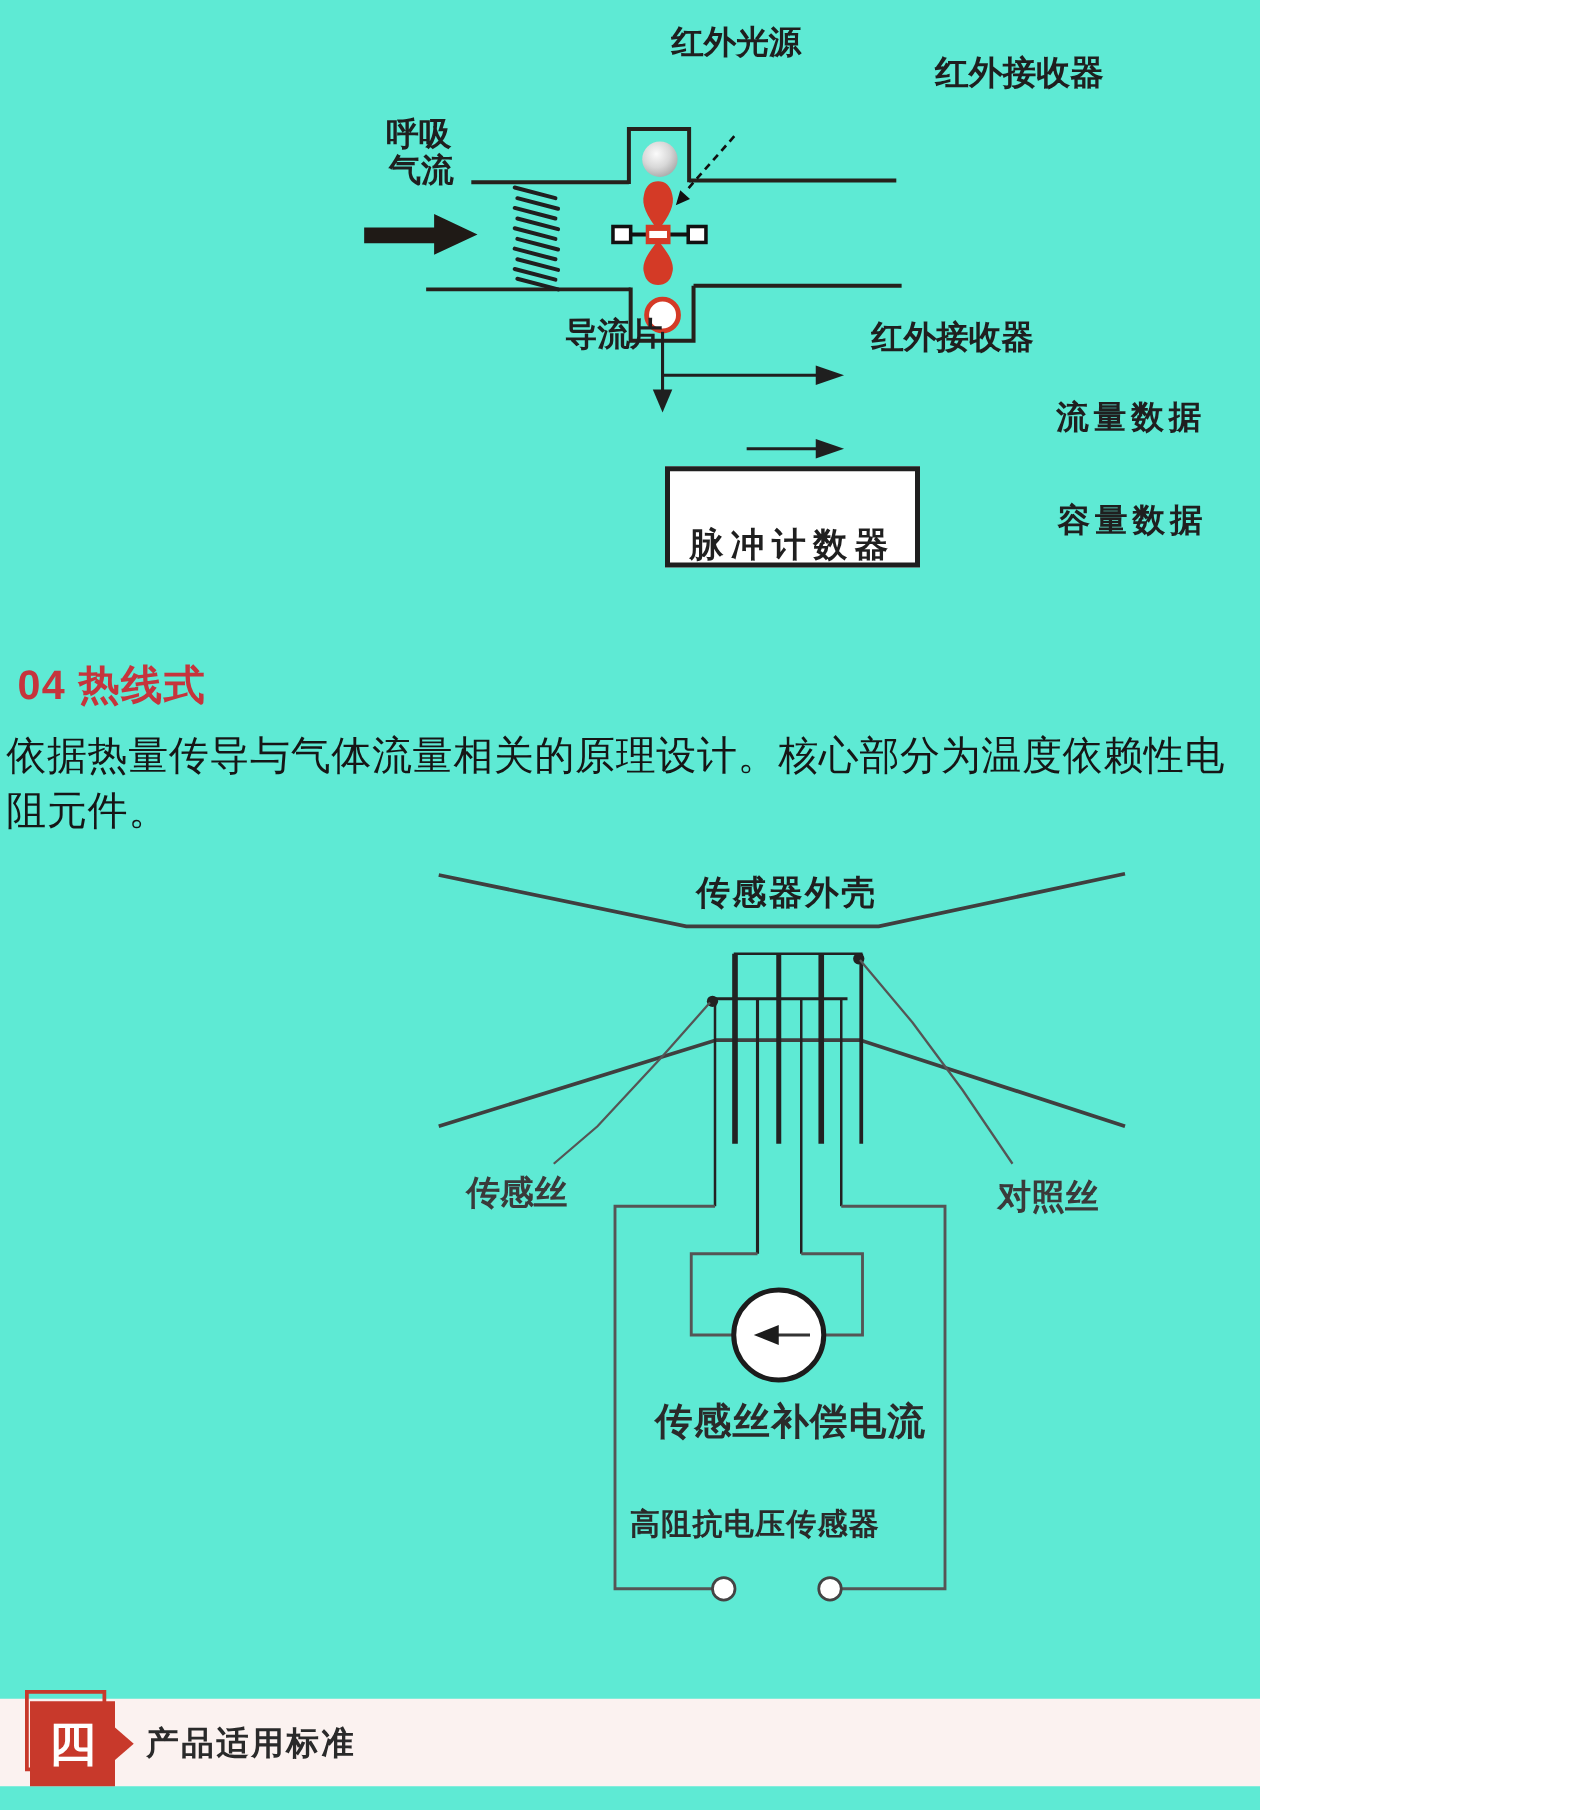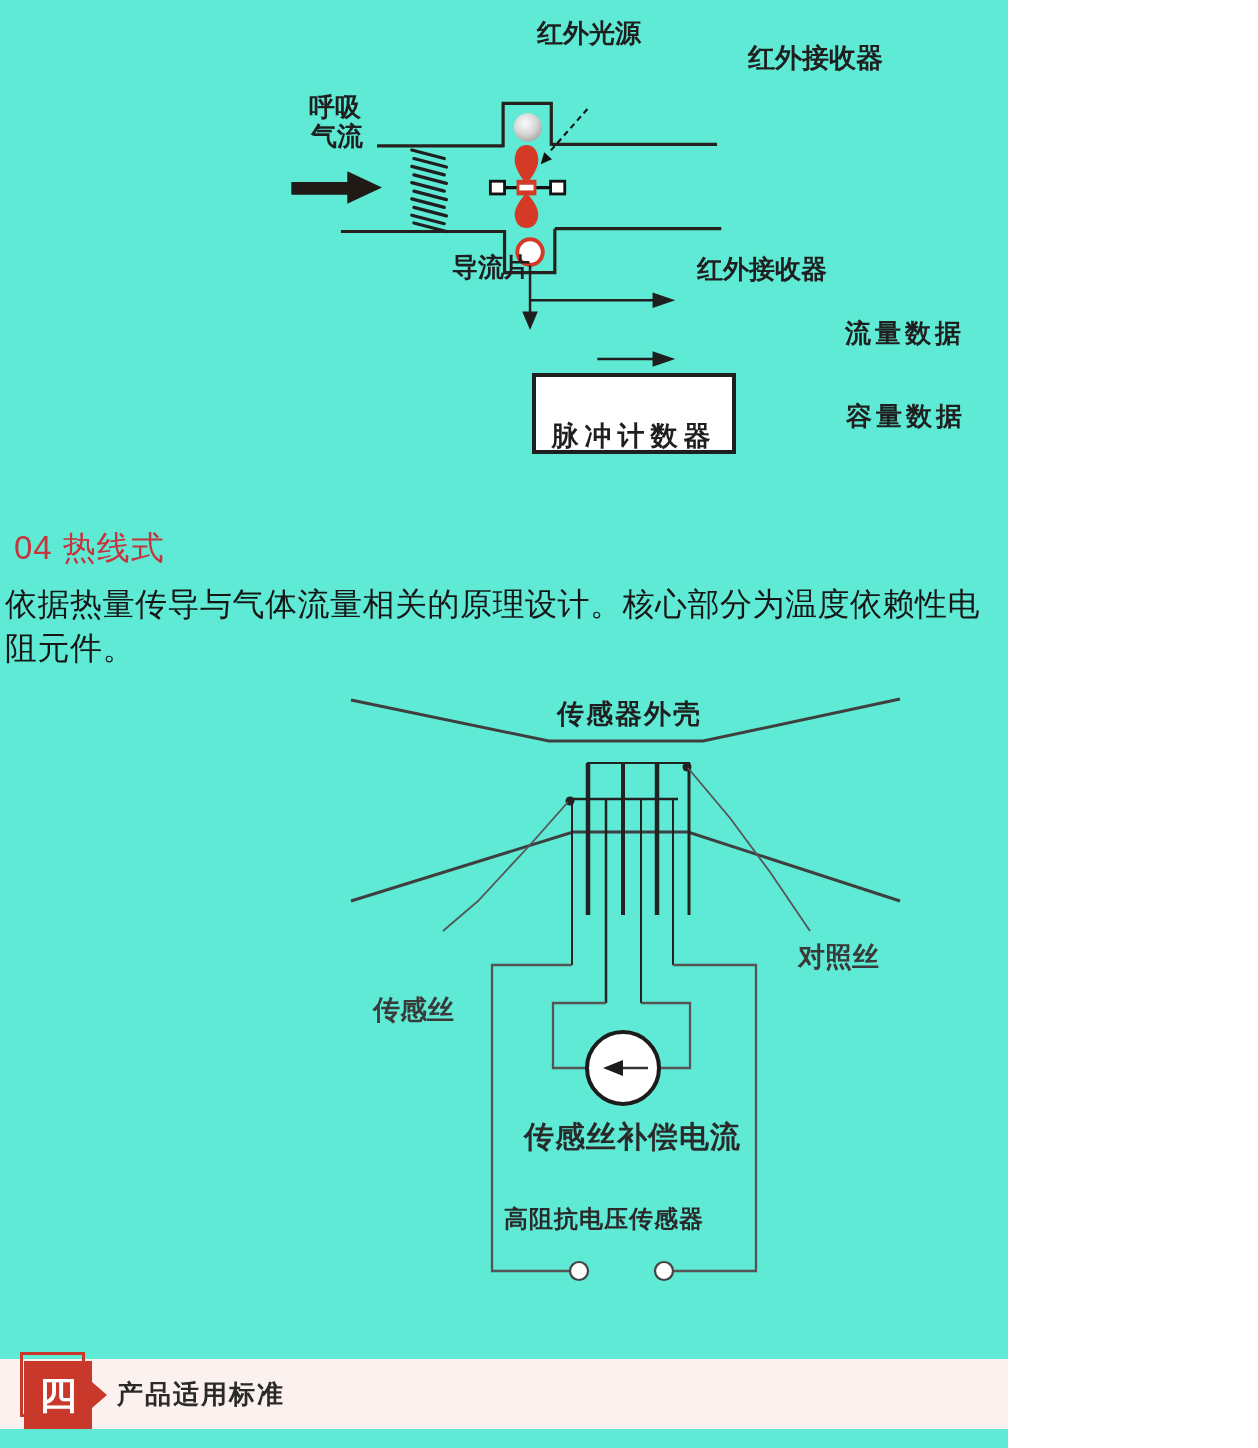--- a/index.html
+++ b/index.html
@@ -6,21 +6,21 @@
   #canvas{position:relative;width:1008px;height:1448px;background:#5eead4;overflow:hidden;
           font-family:"Liberation Sans","DejaVu Sans",sans-serif;}
   .abs{position:absolute;}
   .dlabel{position:absolute;font-family:"Liberation Serif","DejaVu Serif",serif;
           font-weight:600;color:#1f1f1f;white-space:nowrap;}
   .dlabel.sz26{font-size:26px;}
   .dlabel.sz27{font-size:27px;}
   .dlabel.sp4{letter-spacing:4px;}
   .gray{color:#3a3a3a;}
   
-  #sec-heading{left:14px;top:526px;font-size:33px;font-weight:400;color:#c6343c;letter-spacing:1px;}
+  #sec-heading{left:14px;top:526px;font-size:33px;font-weight:700;color:#c6343c;letter-spacing:1px;}
   #sec-body{left:5px;top:583px;font-size:32px;font-weight:500;color:#161616;letter-spacing:0.5px;}
   
   #pulse-box{left:532px;top:373px;width:196px;height:73px;border:4px solid #1f1f1f;background:#fff;
              display:flex;align-items:center;justify-content:center;}
   #pulse-box span{font-family:"Liberation Serif","DejaVu Serif",serif;font-weight:600;
                   font-size:27px;letter-spacing:6px;color:#1f1f1f;margin-top:44px;}
   
   #footer-strip{left:0;top:1359px;width:1227px;height:70px;background:#fbf2f0;}
   #badge-outline{left:20px;top:1352px;width:59px;height:59px;border:3px solid #c8392b;background:transparent;}
   #badge-fill{left:24px;top:1361px;width:68px;height:68px;background:#c8392b;display:flex;
@@ -154,21 +154,21 @@
       <path d="M606,1003 L553,1003 L553,1068 L588,1068"></path>
       <path d="M641,1003 L690,1003 L690,1068 L658,1068"></path>
     </g>
 
     <circle cx="623" cy="1068" r="36" fill="#fff" stroke="#1c1c1c" stroke-width="4"></circle>
     <line x1="614" y1="1068" x2="648" y2="1068" stroke="#333" stroke-width="2.5"></line>
     <polygon points="603,1068 623,1060 623,1076" fill="#1c1c1c"></polygon>
   </svg>
 
   <div class="dlabel sz27" style="left:557px;top:696px;letter-spacing:2px;">传感器外壳</div>
-  <div class="dlabel sz27 gray" style="left:373px;top:992px;font-family:Liberation Serif, serif;">传感丝</div>
+  <div class="dlabel sz27 gray" style="left:373px;top:936px;font-family:Liberation Serif, serif;">传感丝</div>
   <div class="dlabel sz27 gray" style="left:798px;top:939px;">对照丝</div>
   <div class="dlabel" style="left:524px;top:1117px;font-size:30px;letter-spacing:1px;color:#2a2a2a;">传感丝补偿电流</div>
   <div class="dlabel" style="left:504px;top:1203px;font-size:24px;letter-spacing:1px;color:#2a2a2a;">高阻抗电压传感器</div>
 
   <div class="abs" id="footer-strip"></div>
   <div class="abs" id="badge-outline"></div>
   <div class="abs" id="badge-fill">
     <span>四</span>
   </div>
   <div class="abs" id="badge-pennant"></div>

